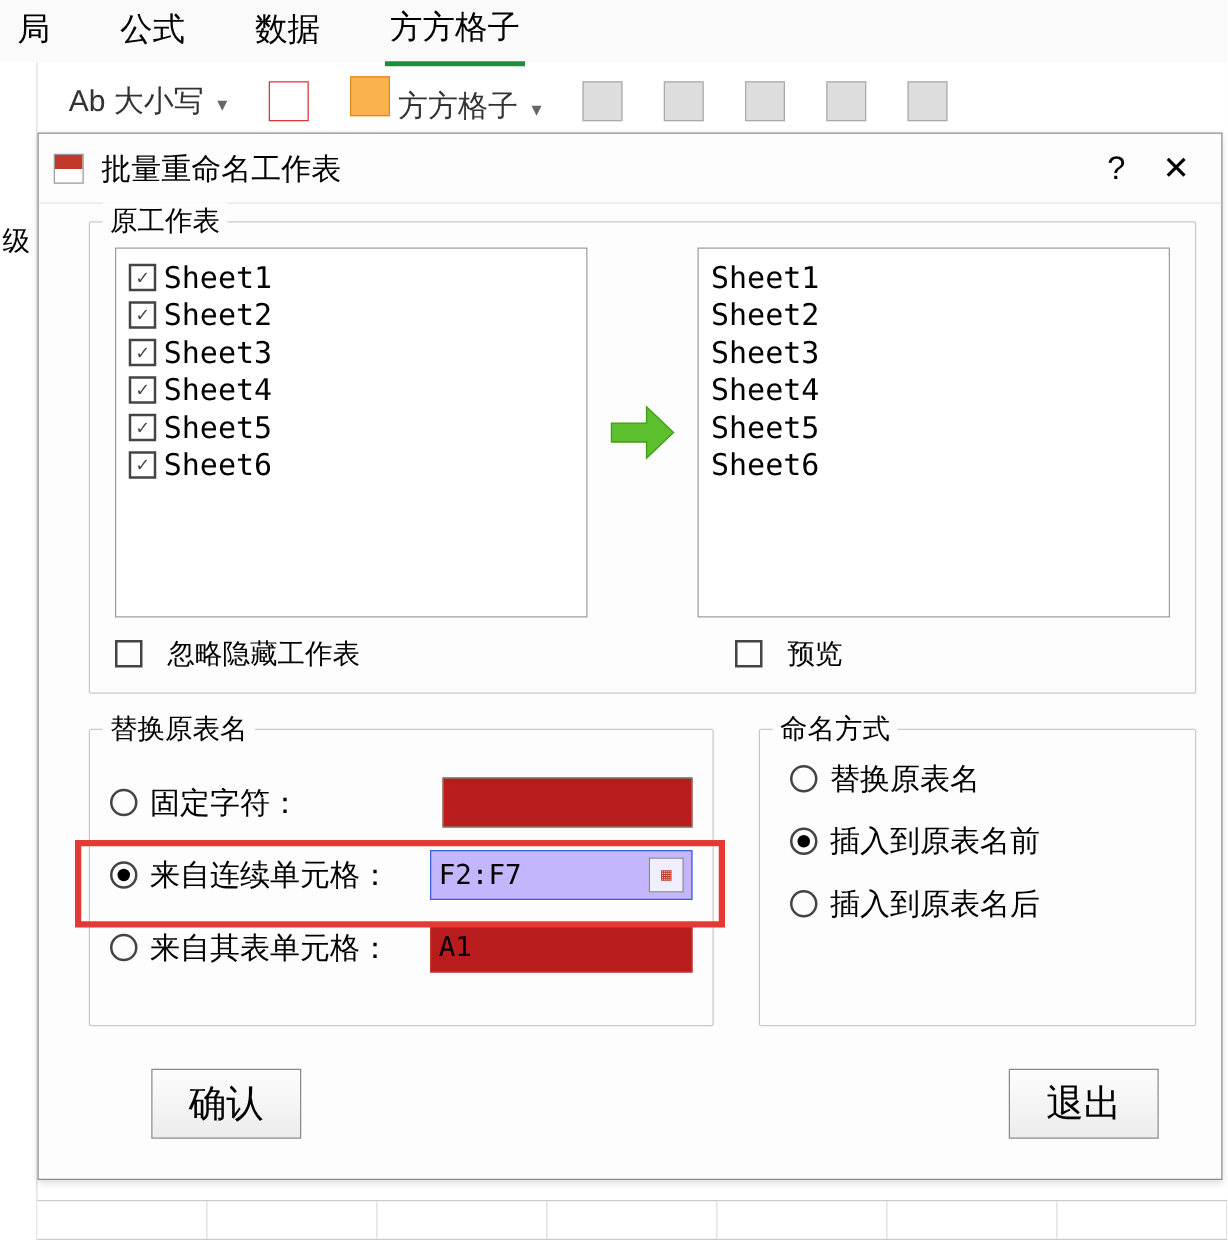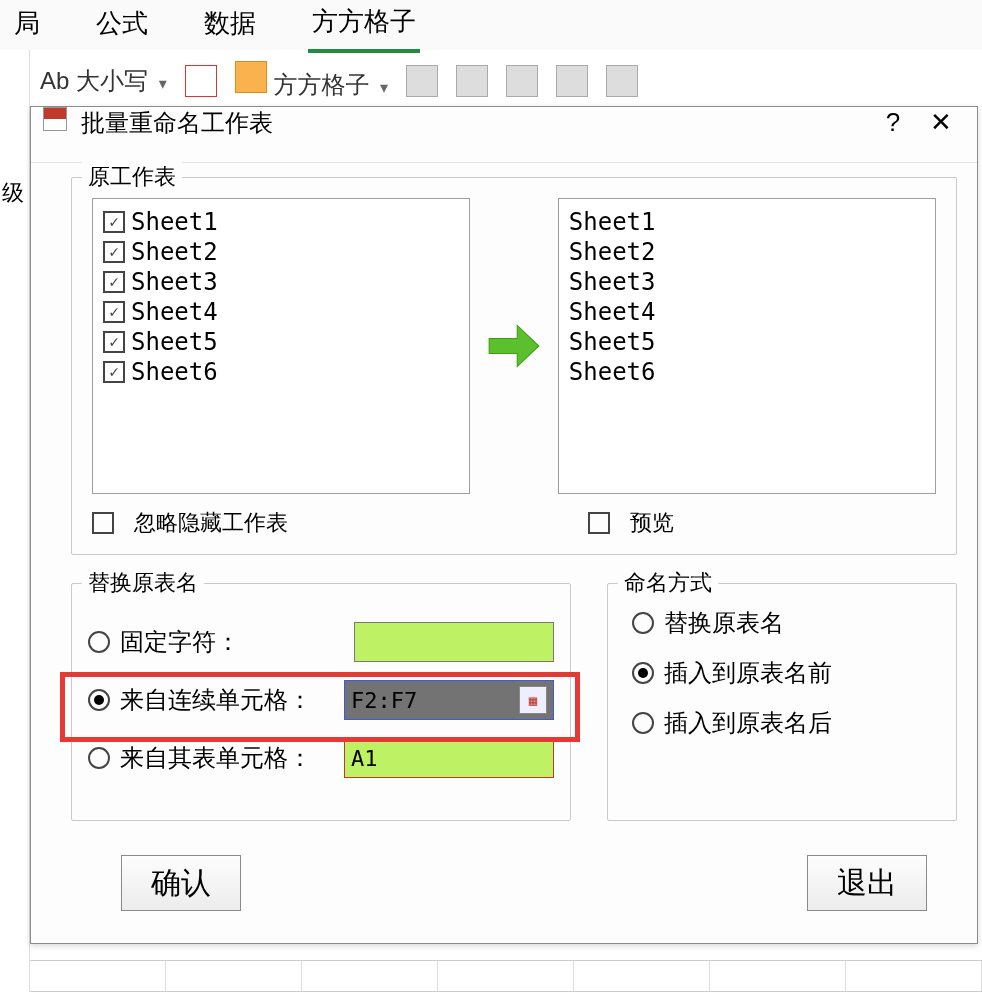--- a/index.html
+++ b/index.html
@@ -30,21 +30,21 @@
   .ribbon-tabs .tab { padding: 6px 4px 10px 4px; cursor: pointer; }
   .ribbon-tabs .tab.active { border-bottom: 4px solid #1e8e3e; color:#000; }
   .ribbon-row2 {
     position: absolute;
     left: 0;
     right: 0;
     top: 56px;
     height: 50px;
     display: flex;
     align-items: center;
-    gap: 18px;
+    gap: 33px;
     padding-left: 10px;
     font-size: 24px;
     color:#333;
   }
   .rb-icon {
     width: 32px; height: 32px; display:inline-block; border:1px solid #aaa;
   }
   .rb-icon.orange { background:#f9b24d; border-color:#e08a1a;}
   .rb-icon.gray { background:#ddd;}
   .chev { font-size:16px; color:#666; margin-left:4px;}
@@ -60,21 +60,21 @@
     top: 106px;
     width: 948px;
     height: 838px;
     background:#fdfdfd;
     border:1px solid #8c8c8c;
     box-shadow: 0 2px 6px rgba(0,0,0,0.15);
   }
   .titlebar {
     height: 56px;
     display:flex;
-    align-items:flex-start;
+    align-items:center;
     padding: 0 12px;
     font-size: 24px;
     border-bottom:1px solid #e5e5e5;
   }
   .titlebar .app-icon {
     width:24px;height:24px;margin-right:14px;
     background: linear-gradient(#c0392b 50%, #fff 50%);
     border:1px solid #999;
   }
   .titlebar .spacer { flex:1; }
@@ -120,21 +120,21 @@
   .gbox.method { width:350px; padding:5px 24px 24px 24px; }
 
   .opt-row { display:flex; align-items:center; gap:10px; font-size:24px; margin:18px 0; }
   .radio {
     width:22px;height:22px;border:2px solid #444;border-radius:50%;
     display:inline-flex;align-items:center;justify-content:center;
   }
   .radio.checked::after { content:""; width:10px;height:10px;background:#000;border-radius:50%; }
   .txtinput {
     height:40px; border:1px solid #7a7a7a; font-family:monospace;
-    font-size:22px; padding:4px 6px; background:#bef264;
+    font-size:22px; padding:4px 6px; background:#b91c1c;
   }
   .txtinput.ref { width:210px; display:flex; align-items:center; justify-content:space-between;}
   .ref-btn {
     width:28px;height:28px;border:1px solid #888;background:#eef;
     display:inline-flex;align-items:center;justify-content:center;font-size:14px;color:#c0392b;
   }
   .highlight-box {
     position:absolute;
     border:5px solid #e53935;
     pointer-events:none;
@@ -260,21 +260,21 @@
           <span class="radio"></span>
           <span>固定字符：</span>
           <span style="flex:1"></span>
           <span class="txtinput" style="width:200px;"></span>
         </div>
 
         <div class="opt-row" style="position:relative;">
           <span class="radio checked"></span>
           <span>来自连续单元格：</span>
           <span style="flex:1"></span>
-          <span class="txtinput ref" style="border-color:#3b5bdb;background:#737373;gap:30px;">
+          <span class="txtinput ref" style="border-color:#3b5bdb;background:#c4b5fd;gap:30px;">
             <span>F2:F7</span>
             <span class="ref-btn">▦</span>
           </span>
         </div>
 
         <div class="opt-row">
           <span class="radio"></span>
           <span>来自其表单元格：</span>
           <span style="flex:1"></span>
           <span class="txtinput ref" style="border-color:#c0392b;">

